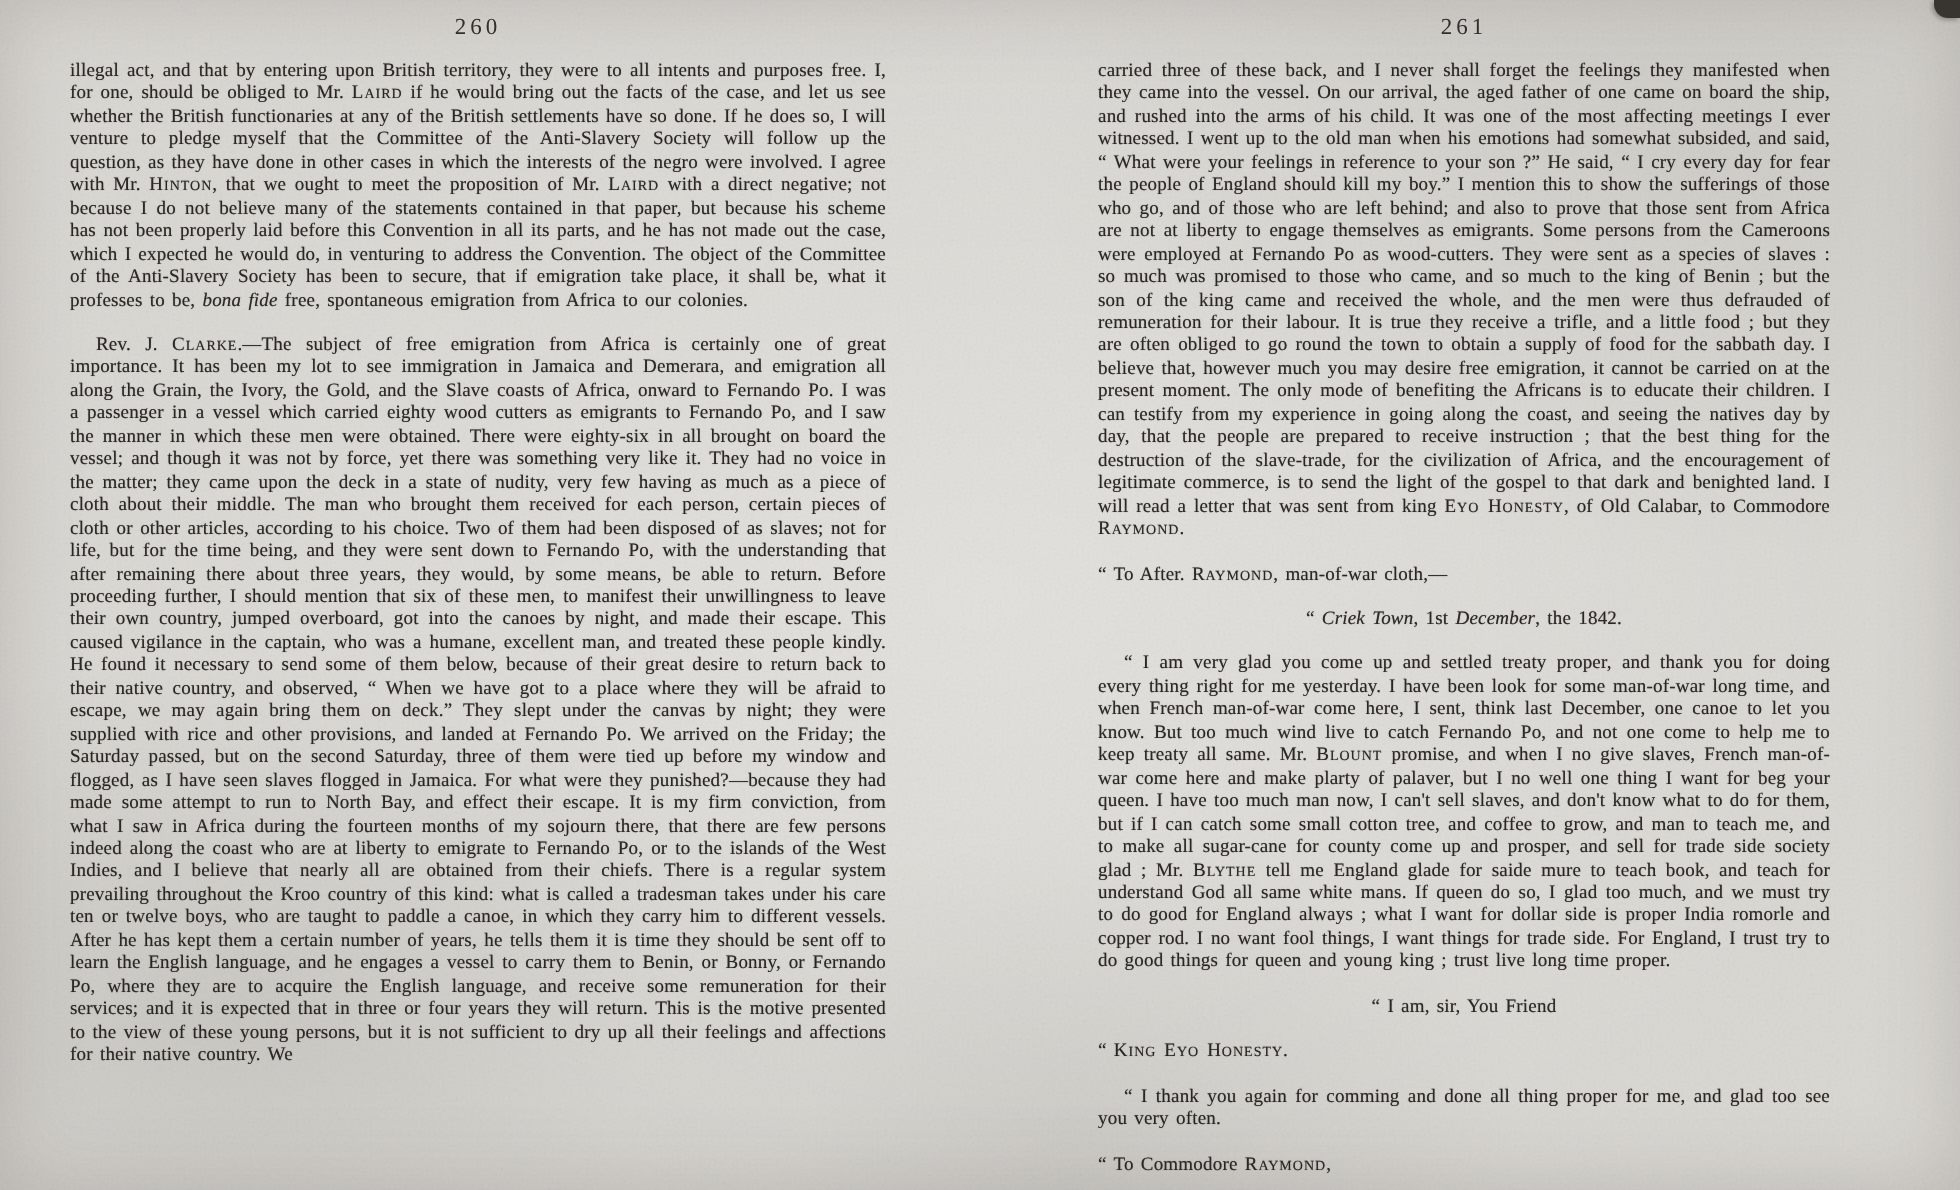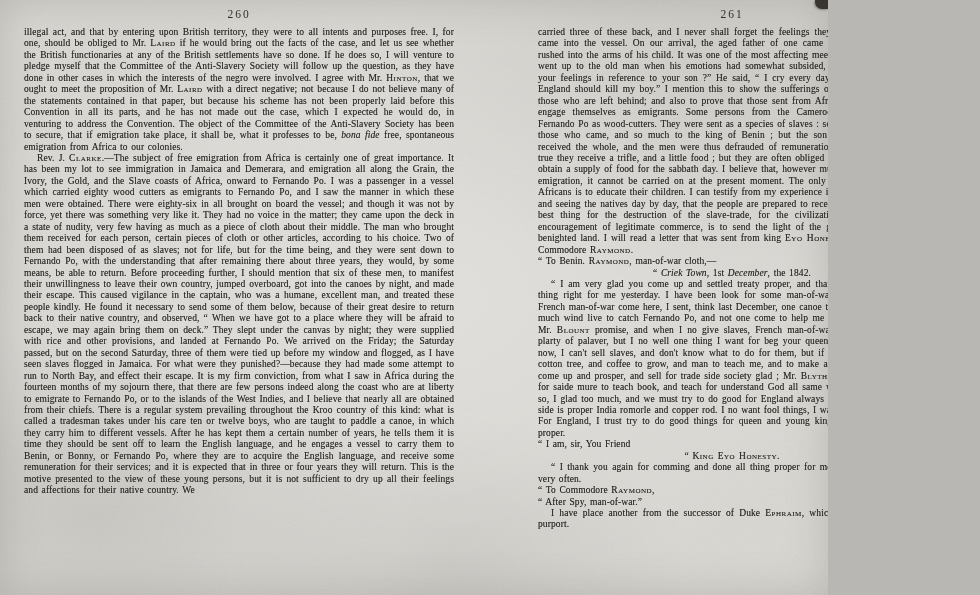--- a/index.html
+++ b/index.html
@@ -1,18 +1,18 @@
 <!DOCTYPE html>
 <html><head>
 <meta charset="utf-8">
 <style>
   html,body{margin:0;padding:0;background:#b9b7b3;}
   .scan{
     position:relative;
-    width:828px;height:595px;
+    width:980px;height:595px;
     overflow:hidden;
     background:#d9d7d2;
     background-image:
       radial-gradient(ellipse 420px 260px at 12% 86%, rgba(125,123,118,0.18), transparent 70%),
       radial-gradient(ellipse 500px 300px at 88% 12%, rgba(130,128,122,0.12), transparent 70%),
       radial-gradient(ellipse 600px 400px at 50% 50%, rgba(255,255,253,0.25), transparent 80%),
       radial-gradient(ellipse 300px 200px at 55% 95%, rgba(120,118,112,0.14), transparent 75%);
     box-shadow: inset 0 0 40px rgba(90,88,84,0.25);
     font-family:"Liberation Serif","DejaVu Serif",serif;
     color:#221f1c;
@@ -28,28 +28,28 @@
     color:#2a2724;
   }
   .page-body{
     font-size:9.5px;
     line-height:11.45px;
     text-align:justify;
     word-spacing:1.1px;
     letter-spacing:0.1px;
     text-shadow:0 0 0.45px rgba(30,27,24,0.55);
   }
-  p.blk{margin:0;padding:0;}
+  p.blk{margin:11px;padding:0;}
   .para{}
   .indent{text-indent:13px;}
   .salutation{margin-top:6px;text-align:left;}
   .dateline{margin-top:3px;text-align:center;padding-right:16px;}
   .letter-body{margin-top:4px;}
-  .sig1{text-align:left;padding-right:40px;margin-top:2px;}
-  .sig2{text-align:center;padding-right:3px;font-family:Liberation Serif, serif;}
+  .sig1{text-align:center;padding-right:40px;margin-top:2px;}
+  .sig2{text-align:left;padding-right:3px;font-family:Liberation Serif, serif;}
   .placeline{text-align:right;padding-right:10px;margin-top:8px;}
   .thanks{margin-top:6px;}
   .address1{margin-top:7px;}
   .address2{padding-left:18px;}
   .final{margin-top:10px;}
   .sc{font-variant:small-caps;letter-spacing:0.5px;}
   .i{font-style:italic;}
   .noise{position:absolute;left:0;top:0;z-index:5;opacity:0.5;pointer-events:none;}
   .corner-mark{
     position:absolute;top:0;right:0;z-index:6;
@@ -69,21 +69,21 @@
     <div class="page-body">
         <p class="blk para"><span>illegal act, and that by entering upon British territory, they were to all intents and purposes free.  I, for one, should be obliged to Mr. </span><span class="sc">Laird</span><span> if he would bring out the facts of the case, and let us see whether the British functionaries at any of the British settlements have so done.  If he does so, I will venture to pledge myself that the Committee of the Anti-Slavery Society will follow up the question, as they have done in other cases in which the interests of the negro were involved.  I agree with Mr. </span><span class="sc">Hinton</span><span>, that we ought to meet the proposition of Mr. </span><span class="sc">Laird</span><span> with a direct negative; not because I do not believe many of the statements contained in that paper, but because his scheme has not been properly laid before this Convention in all its parts, and he has not made out the case, which I expected he would do, in venturing to address the Convention.  The object of the Committee of the Anti-Slavery Society has been to secure, that if emigration take place, it shall be, what it professes to be, </span><span class="i">bona fide</span><span> free, spontaneous emigration from Africa to our colonies.</span></p>
         <p class="blk para indent"><span>Rev. J. </span><span class="sc">Clarke</span><span>.—The subject of free emigration from Africa is certainly one of great importance.  It has been my lot to see immigration in Jamaica and Demerara, and emigration all along the Grain, the Ivory, the Gold, and the Slave coasts of Africa, onward to Fernando Po.  I was a passenger in a vessel which carried eighty wood cutters as emigrants to Fernando Po, and I saw the manner in which these men were obtained.  There were eighty-six in all brought on board the vessel; and though it was not by force, yet there was something very like it.  They had no voice in the matter; they came upon the deck in a state of nudity, very few having as much as a piece of cloth about their middle.  The man who brought them received for each person, certain pieces of cloth or other articles, according to his choice.  Two of them had been disposed of as slaves; not for life, but for the time being, and they were sent down to Fernando Po, with the understanding that after remaining there about three years, they would, by some means, be able to return.  Before proceeding further, I should mention that six of these men, to manifest their unwillingness to leave their own country, jumped overboard, got into the canoes by night, and made their escape.  This caused vigilance in the captain, who was a humane, excellent man, and treated these people kindly.  He found it necessary to send some of them below, because of their great desire to return back to their native country, and observed, “ When we have got to a place where they will be afraid to escape, we may again bring them on deck.”  They slept under the canvas by night; they were supplied with rice and other provisions, and landed at Fernando Po.  We arrived on the Friday; the Saturday passed, but on the second Saturday, three of them were tied up before my window and flogged, as I have seen slaves flogged in Jamaica.  For what were they punished?—because they had made some attempt to run to North Bay, and effect their escape.  It is my firm conviction, from what I saw in Africa during the fourteen months of my sojourn there, that there are few persons indeed along the coast who are at liberty to emigrate to Fernando Po, or to the islands of the West Indies, and I believe that nearly all are obtained from their chiefs.  There is a regular system prevailing throughout the Kroo country of this kind:  what is called a tradesman takes under his care ten or twelve boys, who are taught to paddle a canoe, in which they carry him to different vessels.  After he has kept them a certain number of years, he tells them it is time they should be sent off to learn the English language, and he engages a vessel to carry them to Benin, or Bonny, or Fernando Po, where they are to acquire the English language, and receive some remuneration for their services; and it is expected that in three or four years they will return.  This is the motive presented to the view of these young persons, but it is not sufficient to dry up all their feelings and affections for their native country.  We</span></p>
       </div>
   </div>
 
   <div class="page page-right">
     <div class="page-number">261</div>
     <div class="page-body">
         <p class="blk para"><span>carried three of these back, and I never shall forget the feelings they manifested when they came into the vessel.  On our arrival, the aged father of one came on board the ship, and rushed into the arms of his child.  It was one of the most affecting meetings I ever witnessed.  I went up to the old man when his emotions had somewhat subsided, and said, “ What were your feelings in reference to your son ?”  He said, “ I cry every day for fear the people of England should kill my boy.”  I mention this to show the sufferings of those who go, and of those who are left behind; and also to prove that those sent from Africa are not at liberty to engage themselves as emigrants.  Some persons from the Cameroons were employed at Fernando Po as wood-cutters.  They were sent as a species of slaves :  so much was promised to those who came, and so much to the king of Benin ; but the son of the king came and received the whole, and the men were thus defrauded of remuneration for their labour.  It is true they receive a trifle, and a little food ; but they are often obliged to go round the town to obtain a supply of food for the sabbath day.  I believe that, however much you may desire free emigration, it cannot be carried on at the present moment.  The only mode of benefiting the Africans is to educate their children.  I can testify from my experience in going along the coast, and seeing the natives day by day, that the people are prepared to receive instruction ; that the best thing for the destruction of the slave-trade, for the civilization of Africa, and the encouragement of legitimate commerce, is to send the light of the gospel to that dark and benighted land.  I will read a letter that was sent from king </span><span class="sc">Eyo Honesty</span><span>, of Old Calabar, to Commodore </span><span class="sc">Raymond</span><span>.</span></p>
-        <p class="blk salutation"><span>“ To Benin. </span><span class="sc">Raymond</span><span>, man-of-war cloth,—</span></p>
+        <p class="blk salutation"><span>“ To After. </span><span class="sc">Raymond</span><span>, man-of-war cloth,—</span></p>
         <p class="blk dateline"><span>“ </span><span class="i">Criek Town</span><span>, 1st </span><span class="i">December</span><span>, the 1842.</span></p>
         <p class="blk letter-body indent"><span>“ I am very glad you come up and settled treaty proper, and thank you for doing every thing right for me yesterday.  I have been look for some man-of-war long time, and when French man-of-war come here, I sent, think last December, one canoe to let you know.  But too much wind live to catch Fernando Po, and not one come to help me to keep treaty all same.  Mr. </span><span class="sc">Blount</span><span> promise, and when I no give slaves, French man-of-war come here and make plarty of palaver, but I no well one thing I want for beg your queen.  I have too much man now, I can't sell slaves, and don't know what to do for them, but if I can catch some small cotton tree, and coffee to grow, and man to teach me, and to make all sugar-cane for county come up and prosper, and sell for trade side society glad ;  Mr. </span><span class="sc">Blythe</span><span> tell me England glade for saide mure to teach book, and teach for understand God all same white mans.  If queen do so, I glad too much, and we must try to do good for England always ; what I want for dollar side is proper India romorle and copper rod.  I no want fool things, I want things for trade side.  For England, I trust try to do good things for queen and young king ; trust live long time proper.</span></p>
         <p class="blk sig1"><span>“ I am, sir, You Friend</span></p>
         <p class="blk sig2"><span>“ </span><span class="sc">King Eyo Honesty</span><span>.</span></p>
         <p class="blk thanks indent"><span>“ I thank you again for comming and done all thing proper for me, and glad too see you very often.</span></p>
         <p class="blk address1"><span>“ To Commodore </span><span class="sc">Raymond</span><span>,</span></p>
         <p class="blk address2"><span>“ After Spy, man-of-war.”</span></p>
         <p class="blk final indent"><span>I have place another from the successor of Duke </span><span class="sc">Ephraim</span><span>, which is much to the same purport.</span></p>
       </div>
   </div>

